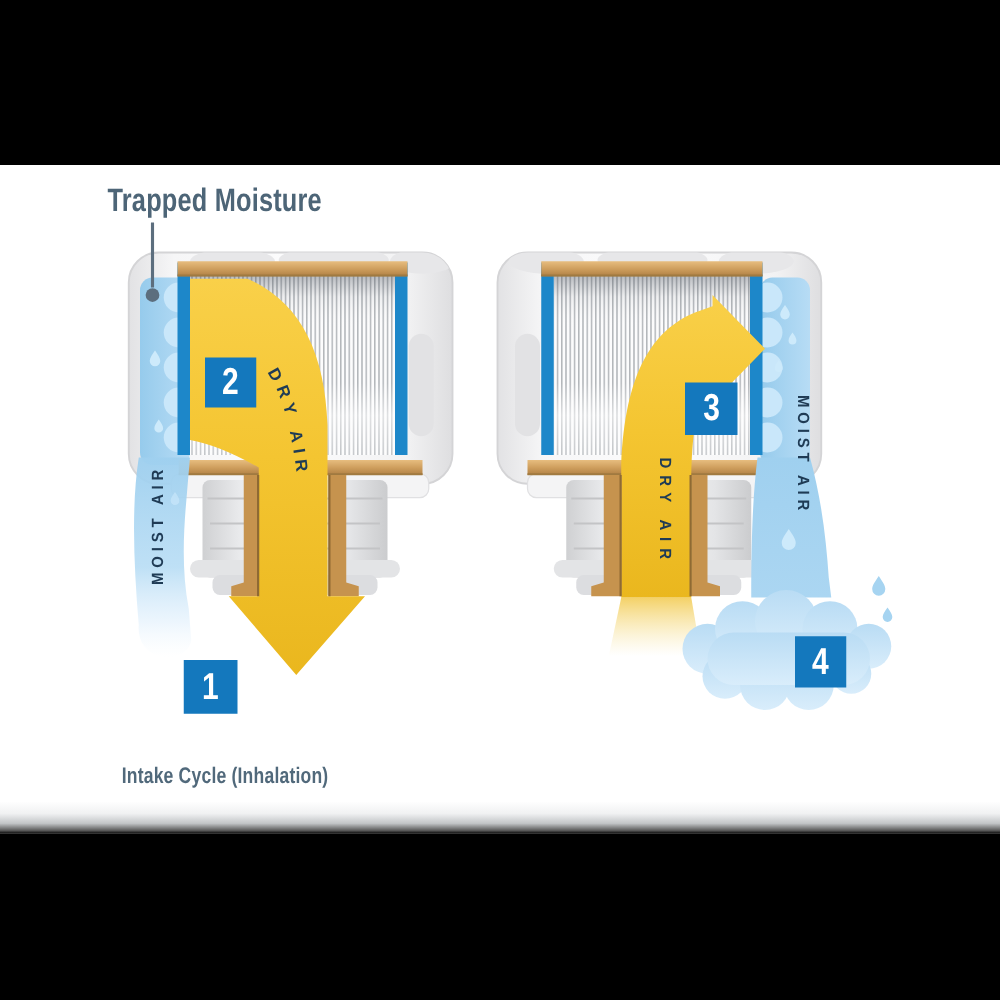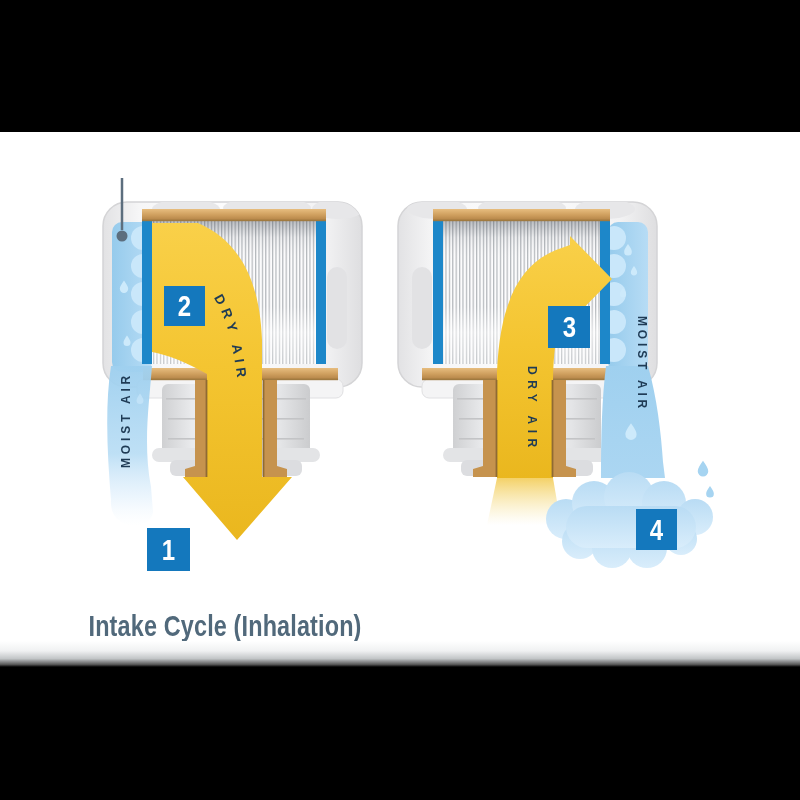--- a/index.html
+++ b/index.html
@@ -7,21 +7,21 @@
          font-family:"Liberation Sans", sans-serif;}
   .abs{position:absolute;}
   .bar{left:0;width:800px;background:#000;}
   #bar-top{top:0;height:132px;}
   #bar-bottom{top:667px;height:133px;}
   #bottom-fade{top:641px;left:0;width:800px;height:26px;
     background:linear-gradient(180deg,#ffffff 0%,#f0f1f2 38%,#c2c5c7 68%,#5a5a5a 90%,#000 100%);}
   #diagram-svg{top:0;left:0;}
   .title{color:#4d6577;font-weight:bold;font-size:26px;line-height:1;white-space:nowrap;}
   .title .tx{display:inline-block;transform:scaleX(.78);transform-origin:left center;letter-spacing:.2px;}
-  .caption{color:#51697b;font-weight:bold;font-size:30px;line-height:1;text-align:center;white-space:nowrap;}
+  .caption{color:#51697b;font-weight:bold;font-size:18px;line-height:1;text-align:center;white-space:nowrap;}
   .caption .tx{display:inline-block;transform:scaleX(.78);transform-origin:center;letter-spacing:.2px;}
   .badge{background:#1478bd;color:#ffffff;display:flex;align-items:center;justify-content:center;
          font-weight:bold;font-size:30px;line-height:1;}
   .badge .tx{display:inline-block;transform:scaleX(.8);transform-origin:center;}
   #badge-1{left:147px;top:528px;width:43px;height:43px;}
   #badge-2{left:164px;top:286px;width:41px;height:40px;}
   #badge-3{left:548px;top:306px;width:42px;height:42px;}
   #badge-4{left:636px;top:509px;width:41px;height:41px;}
   #caption-intake{left:50px;top:611px;width:260px;}
   #caption-outflow{left:483px;top:611px;width:260px;}
@@ -261,20 +261,23 @@
       </g>
       <text transform="translate(638,316) rotate(90) scale(.92,1)" font-size="13" letter-spacing="4.2" fill="#1f3b55">MOIST AIR</text>
     </g>
 
     <g>
       <line x1="122" y1="178" x2="122" y2="230" stroke="#5c6e7e" stroke-width="2.5"></line>
       <circle cx="122" cy="236" r="5.5" fill="#5c6e7e"></circle>
     </g>
   </svg>
 
+  <div id="trapped-title" class="abs title">
+    <span class="tx">Trapped Moisture</span>
+  </div>
 
   <div id="badge-1" class="abs badge">
     <span class="tx">1</span>
     </div>
   <div id="badge-2" class="abs badge">
     <span class="tx">2</span>
     </div>
   <div id="badge-3" class="abs badge">
     <span class="tx">3</span>
     </div>

